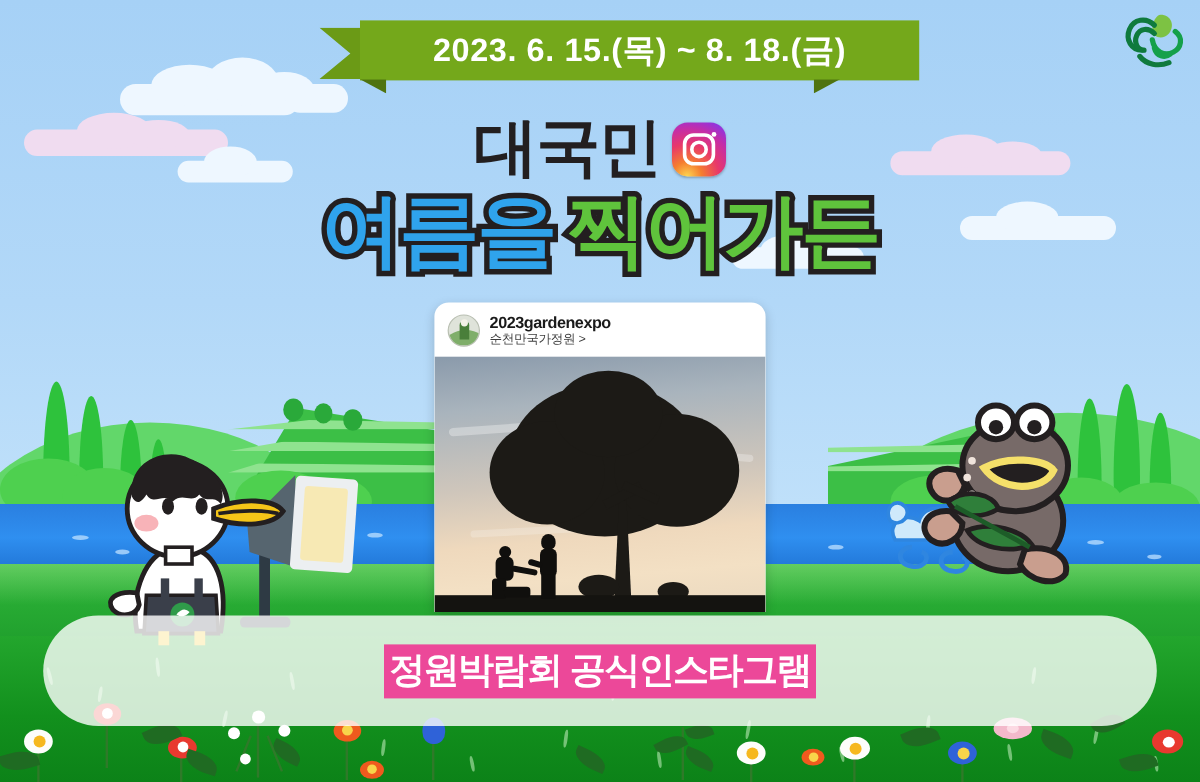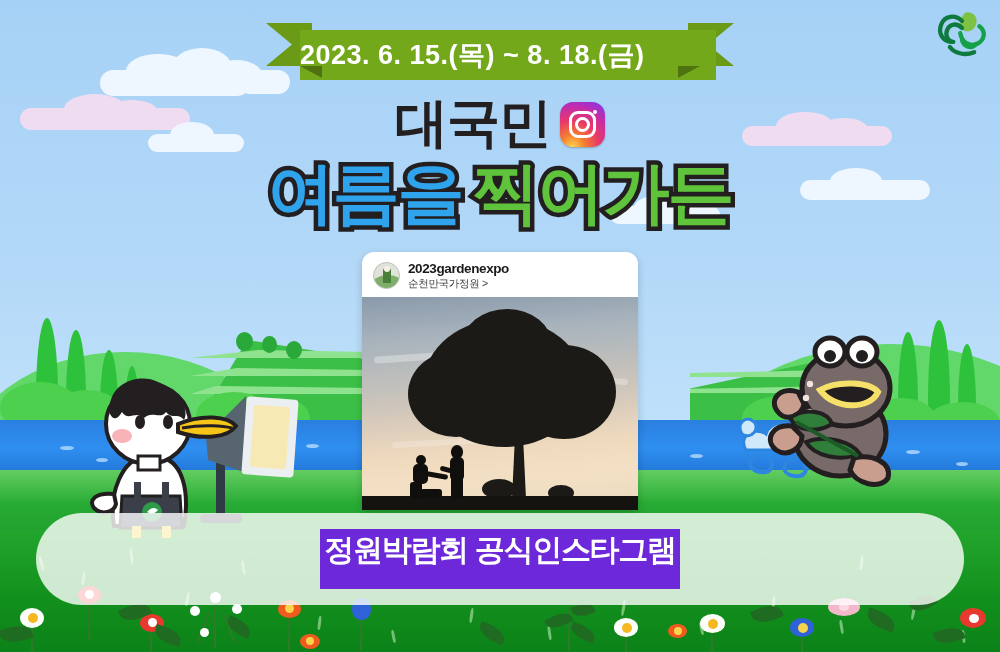--- a/index.html
+++ b/index.html
@@ -79,23 +79,23 @@
     background:#6b9a16;
   }
   .ribbon-tail.left  { left:-34px;  clip-path:polygon(0 0,100% 0,100% 100%,0 100%,26px 50%); }
   .ribbon-tail.right { right:-34px; clip-path:polygon(0 0,100% 0,calc(100% - 26px) 50%,100% 100%,0 100%); }
   .ribbon-fold {
     position:absolute; top:49px; width:22px; height:12px; background:#4f7310;
   }
   .ribbon-fold.left { left:0; clip-path:polygon(0 0,100% 0,100% 100%); }
   .ribbon-fold.right{ right:0; clip-path:polygon(0 0,100% 0,0 100%); }
   .ribbon-main {
-    position:absolute; left:0; top:0; width:416px; height:50px;
+    position:absolute; left:0; top:0; width:466px; height:50px;
     background:#74a81b;
-    display:flex; align-items:center; justify-content:flex-start;margin-top:13px;
+    display:flex; align-items:center; justify-content:center;
   }
   .ribbon-text {
     color:#ffffff; font-size:27px; font-weight:700; letter-spacing:.5px;
     white-space:nowrap;
   }
 
   
   .logo { position:absolute; right:12px; top:6px; display:flex; align-items:center; gap:6px; }
   .logo-mark { width:52px; height:56px; }
   .logo-text { line-height:1.08; color:#0e6b3a; font-weight:700; font-size:15px; text-align:left;}
@@ -191,21 +191,21 @@
   .bot-banner {
     position:absolute; left:36px; top:513px; width:928px; height:92px;
     background:rgba(255,255,255,.80);
     border-radius:46px;
     display:flex; flex-direction:column; align-items:center; justify-content:center;
     gap:3px;
   }
   .bot-line { font-size:30px; font-weight:800; color:#1c1c1c; letter-spacing:-1.3px; white-space:nowrap;
     display:flex; align-items:center; }
   .hl {
-    background:#6d28d9; color:#ffffff; padding:1px 4px 18px 4px; display:inline-block;
+    background:#ec4899; color:#ffffff; padding:1px 4px 3px 4px; display:inline-block;
   }
 
   
   .char { position:absolute; }
 </style>
 </head>
 <body>
 
 <div id="poster">
 

